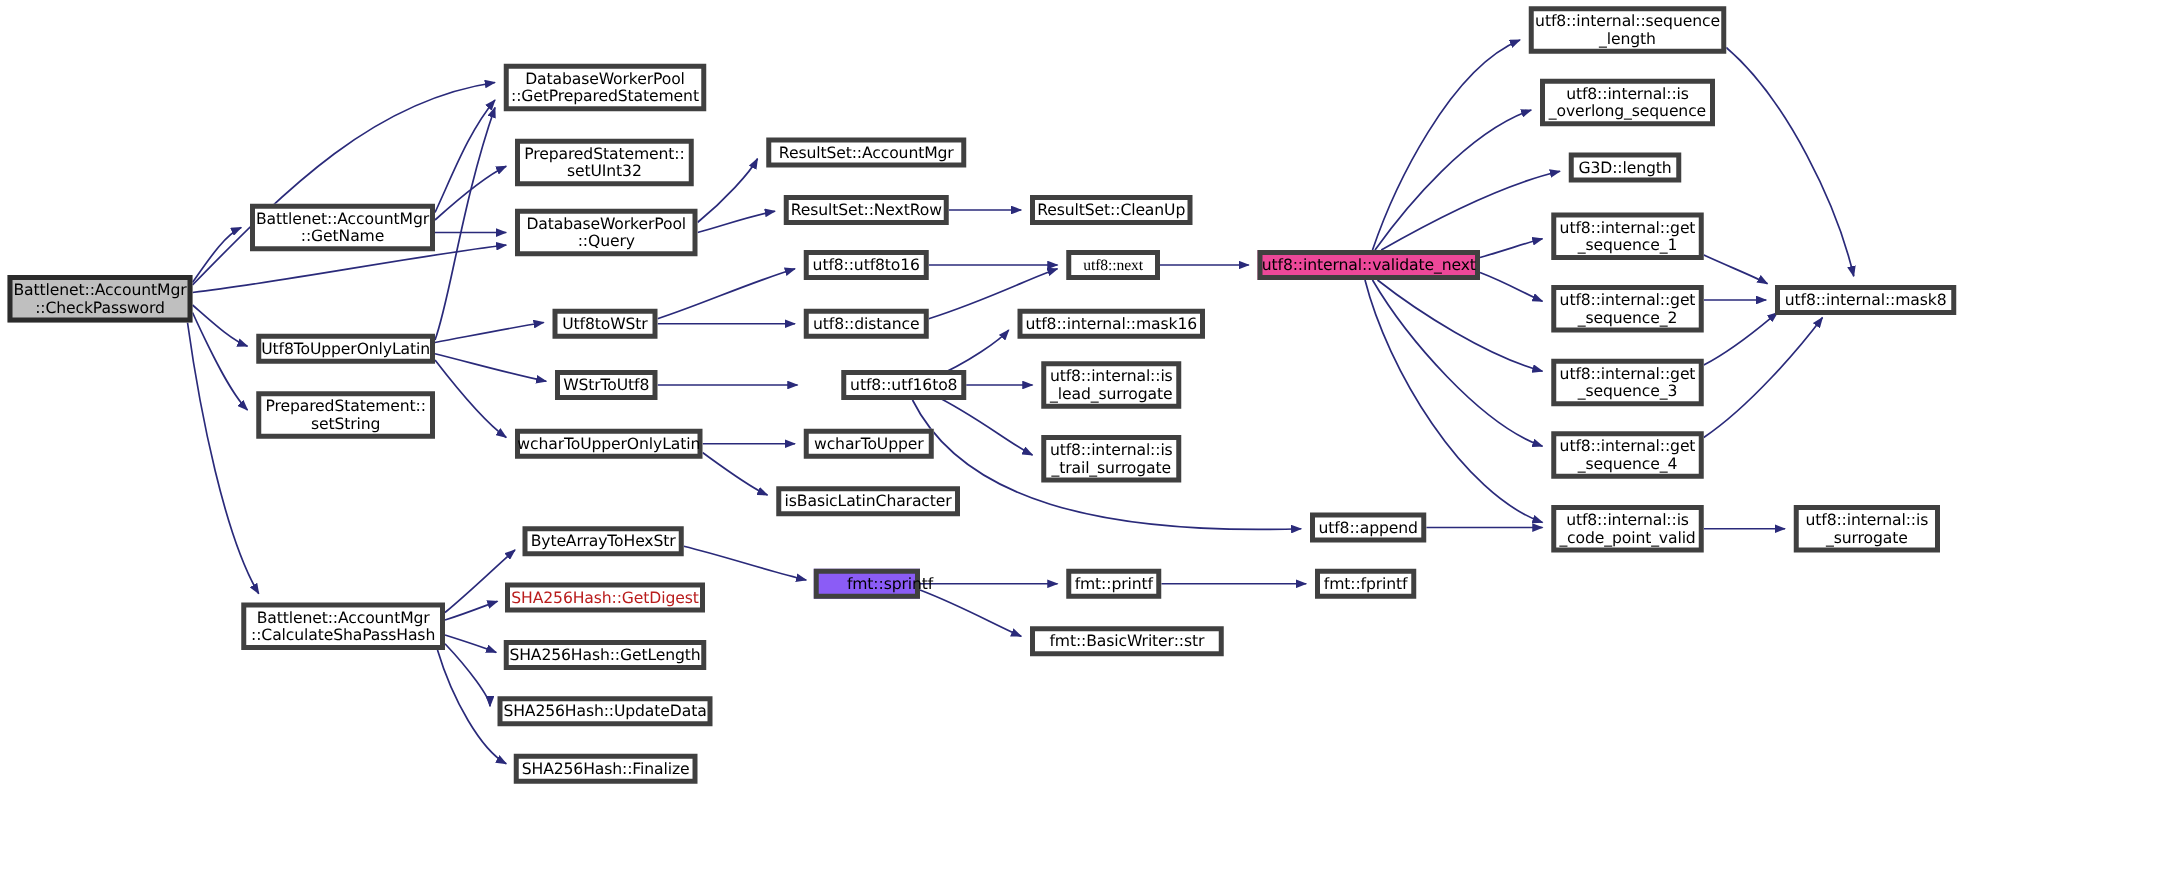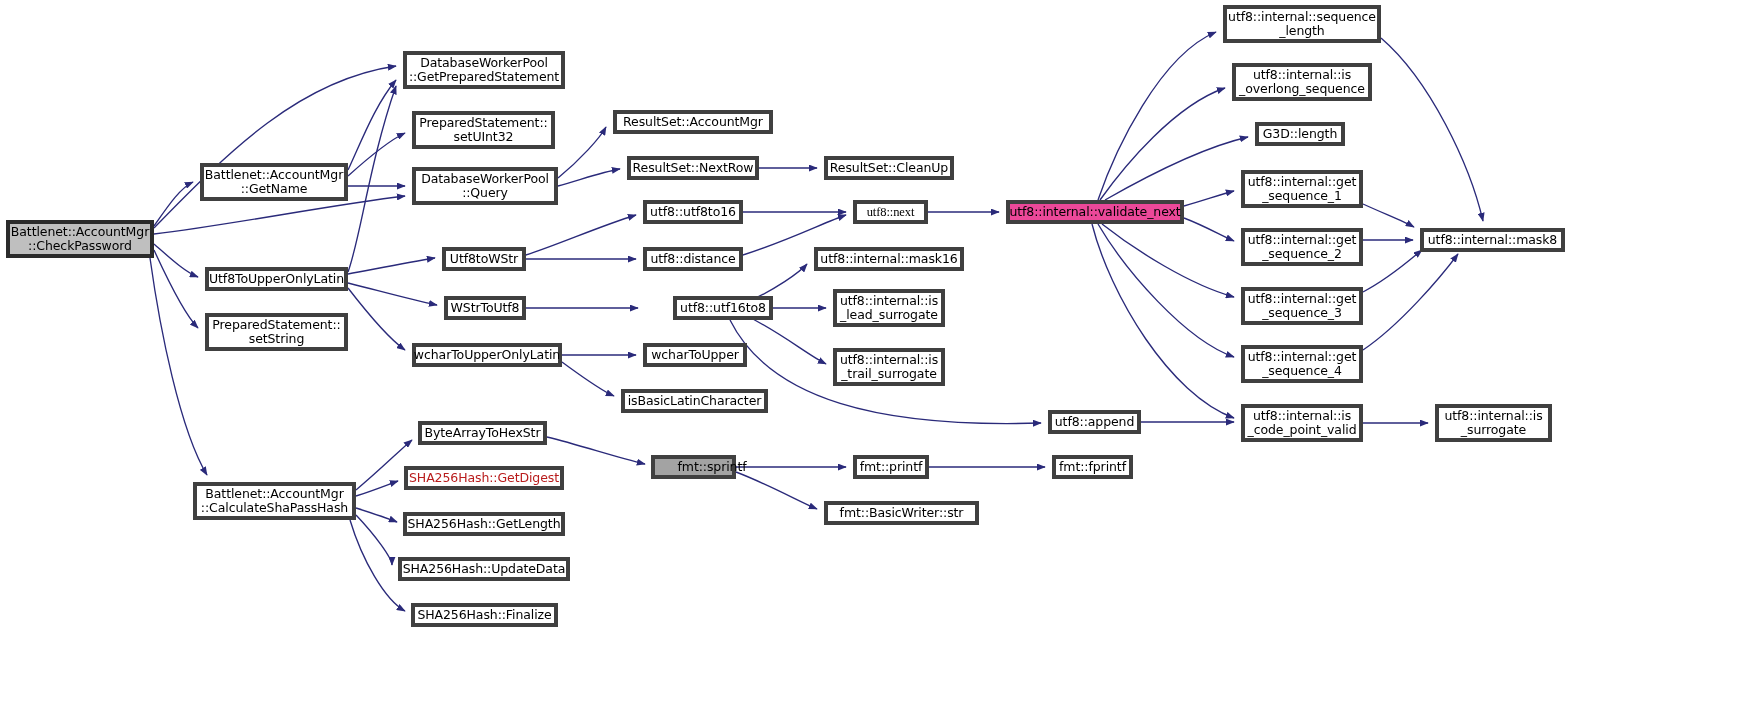--- a/index.html
+++ b/index.html
@@ -135,21 +135,21 @@
       <div class="node" style="left: 403px; top: 512px; width: 162px; height: 24px; background: rgb(255, 255, 255); border-color: rgb(64, 64, 64); color: rgb(0, 0, 0);">SHA256Hash::GetLength</div>
       <div class="node" style="left: 398px; top: 557px; width: 172px; height: 24px; background: rgb(255, 255, 255); border-color: rgb(64, 64, 64); color: rgb(0, 0, 0);">SHA256Hash::UpdateData</div>
       <div class="node" style="left: 411px; top: 603px; width: 147px; height: 24px; background: rgb(255, 255, 255); border-color: rgb(64, 64, 64); color: rgb(0, 0, 0);">SHA256Hash::Finalize</div>
       <div class="node" style="left: 613px; top: 110px; width: 160px; height: 24px; background: rgb(255, 255, 255); border-color: rgb(64, 64, 64); color: rgb(0, 0, 0);">ResultSet::AccountMgr</div>
       <div class="node" style="left: 627px; top: 156px; width: 132px; height: 24px; background: rgb(255, 255, 255); border-color: rgb(64, 64, 64); color: rgb(0, 0, 0);">ResultSet::NextRow</div>
       <div class="node" style="left: 643px; top: 200px; width: 100px; height: 24px; background: rgb(255, 255, 255); border-color: rgb(64, 64, 64); color: rgb(0, 0, 0);">utf8::utf8to16</div>
       <div class="node" style="left: 643px; top: 247px; width: 100px; height: 24px; background: rgb(255, 255, 255); border-color: rgb(64, 64, 64); color: rgb(0, 0, 0);">utf8::distance</div>
       <div class="node" style="left: 645px; top: 296px; width: 100px; height: 24px; background: rgb(255, 255, 255); border-color: rgb(64, 64, 64); color: rgb(0, 0, 0); margin-left: 28px;">utf8::utf16to8</div>
       <div class="node" style="left: 643px; top: 343px; width: 104px; height: 24px; background: rgb(255, 255, 255); border-color: rgb(64, 64, 64); color: rgb(0, 0, 0);">wcharToUpper</div>
       <div class="node" style="left: 621px; top: 389px; width: 147px; height: 24px; background: rgb(255, 255, 255); border-color: rgb(64, 64, 64); color: rgb(0, 0, 0);">isBasicLatinCharacter</div>
-      <div class="node" style="left: 651px; top: 455px; width: 85px; height: 24px; background: #a3a3a3; border-color: rgb(64, 64, 64); color: rgb(0, 0, 0); padding-left: 40px;">fmt::sprintf</div>
+      <div class="node" style="left: 651px; top: 455px; width: 85px; height: 24px; background: #8b5cf6; border-color: rgb(64, 64, 64); color: rgb(0, 0, 0); padding-left: 40px;">fmt::sprintf</div>
       <div class="node" style="left: 824px; top: 156px; width: 130px; height: 24px; background: rgb(255, 255, 255); border-color: rgb(64, 64, 64); color: rgb(0, 0, 0);">ResultSet::CleanUp</div>
       <div class="node" style="left: 853px; top: 200px; width: 75px; height: 24px; background: rgb(255, 255, 255); border-color: rgb(64, 64, 64); color: rgb(0, 0, 0); font-family: Liberation Serif, serif;">utf8::next</div>
       <div class="node" style="left: 814px; top: 247px; width: 150px; height: 24px; background: rgb(255, 255, 255); border-color: rgb(64, 64, 64); color: rgb(0, 0, 0);">utf8::internal::mask16</div>
       <div class="node" style="left: 833px; top: 289px; width: 112px; height: 38px; background: rgb(255, 255, 255); border-color: rgb(64, 64, 64); color: rgb(0, 0, 0);">utf8::internal::is
 _lead_surrogate</div>
       <div class="node" style="left: 833px; top: 348px; width: 112px; height: 38px; background: rgb(255, 255, 255); border-color: rgb(64, 64, 64); color: rgb(0, 0, 0);">utf8::internal::is
 _trail_surrogate</div>
       <div class="node" style="left: 853px; top: 455px; width: 76px; height: 24px; background: rgb(255, 255, 255); border-color: rgb(64, 64, 64); color: rgb(0, 0, 0);">fmt::printf</div>
       <div class="node" style="left: 824px; top: 501px; width: 155px; height: 24px; background: rgb(255, 255, 255); border-color: rgb(64, 64, 64); color: rgb(0, 0, 0);">fmt::BasicWriter::str</div>
       <div class="node" style="left: 1006px; top: 200px; width: 178px; height: 24px; background: #ec4899; border-color: rgb(64, 64, 64); color: rgb(0, 0, 0);">utf8::internal::validate_next</div>

